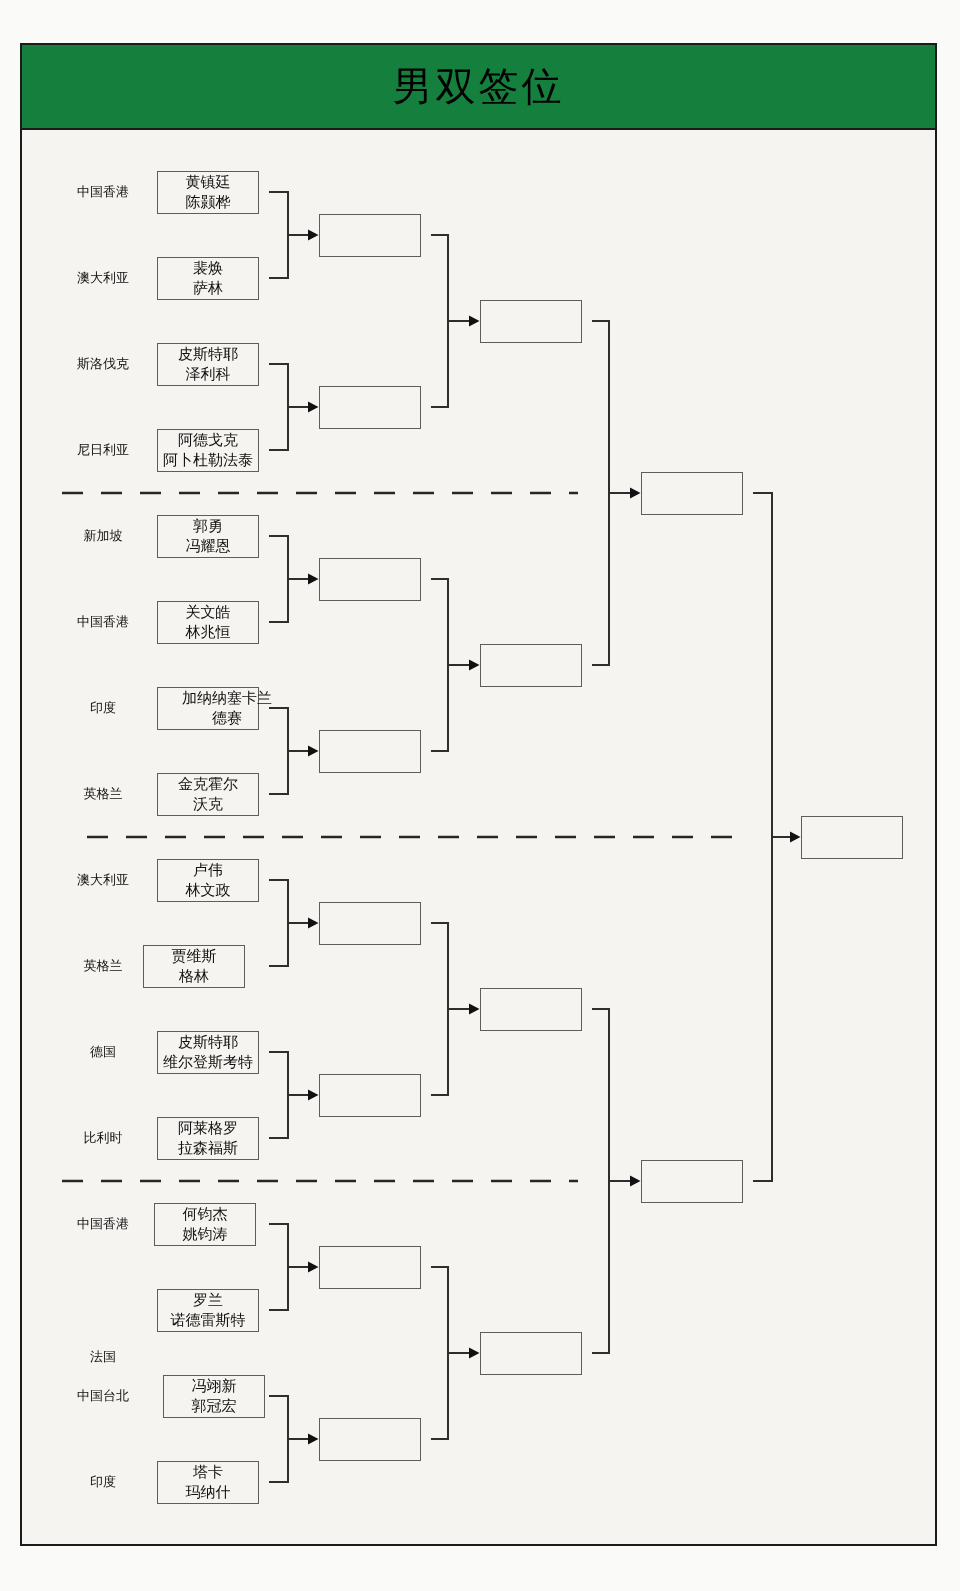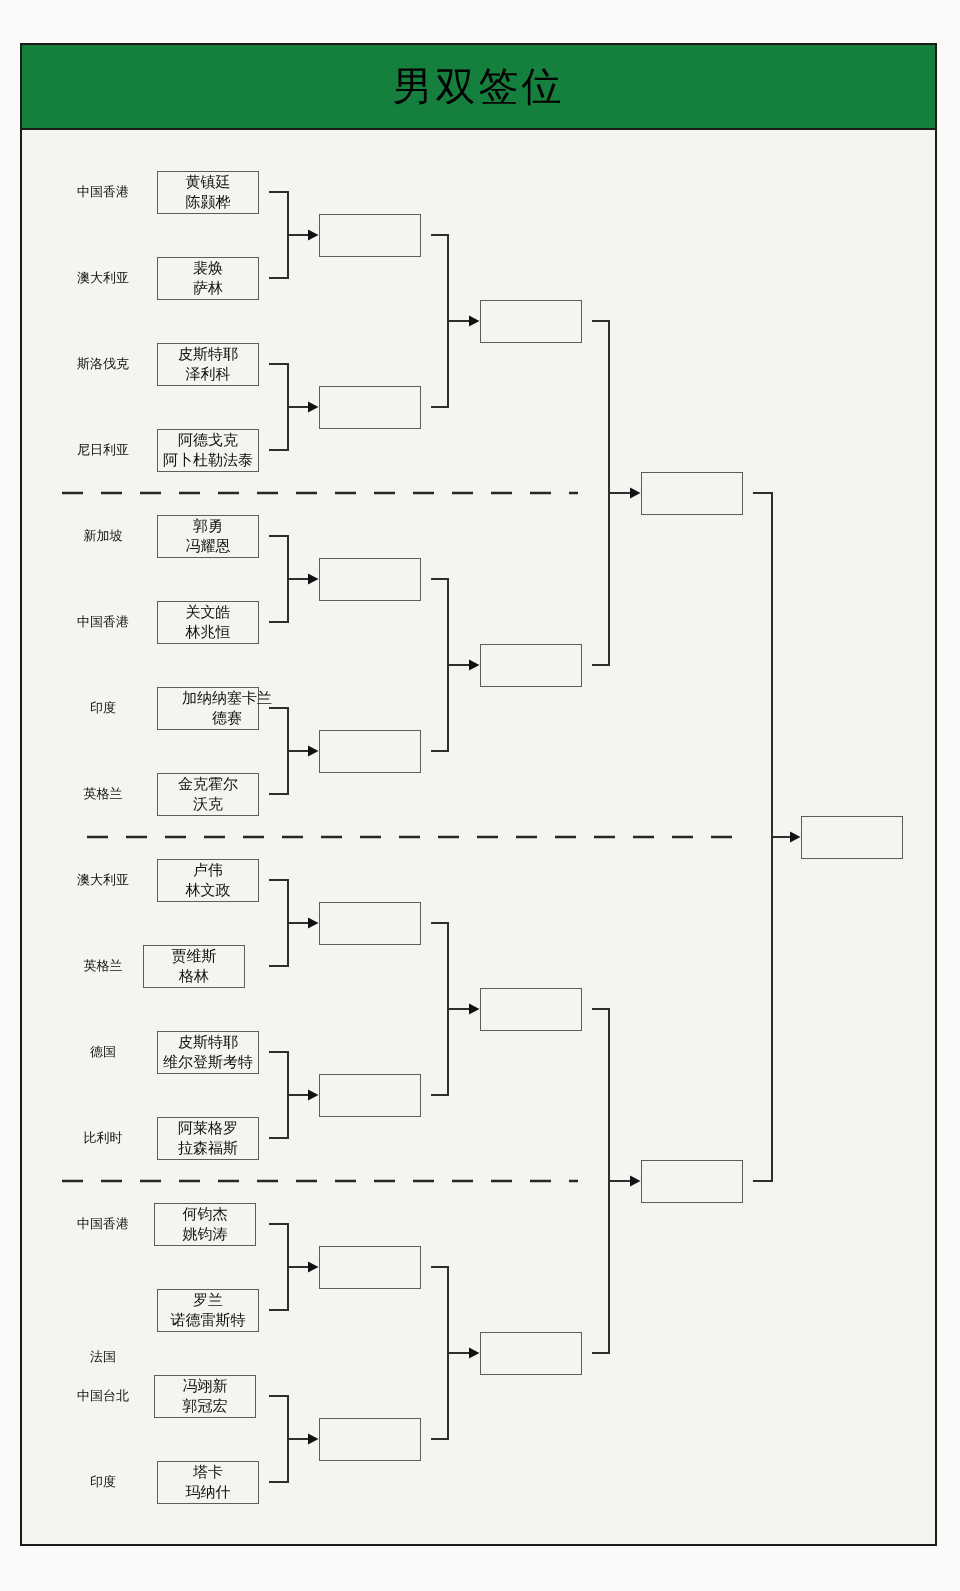--- a/index.html
+++ b/index.html
@@ -178,21 +178,21 @@
     <div class="box" style="left: 154px; top: 1202.5px;">
       <span class="pname">何钧杰</span>
       <span class="pname">姚钧涛</span>
     </div>
     <div class="country" style="top: 1335px;">法国</div>
     <div class="box" style="left: 157px; top: 1288.5px;">
       <span class="pname">罗兰</span>
       <span class="pname">诺德雷斯特</span>
     </div>
     <div class="country" style="top: 1374.5px;">中国台北</div>
-    <div class="box" style="left: 154px; top: 1374.5px;">
+    <div class="box" style="left: 163px; top: 1374.5px;">
       <span class="pname">冯翊新</span>
       <span class="pname">郭冠宏</span>
     </div>
     <div class="country" style="top: 1460.5px;">印度</div>
     <div class="box" style="left: 157px; top: 1460.5px;">
       <span class="pname">塔卡</span>
       <span class="pname">玛纳什</span>
     </div>
     <div class="box" style="left: 319px; top: 213.5px;"></div>
     <div class="box" style="left: 319px; top: 385.5px;"></div>

